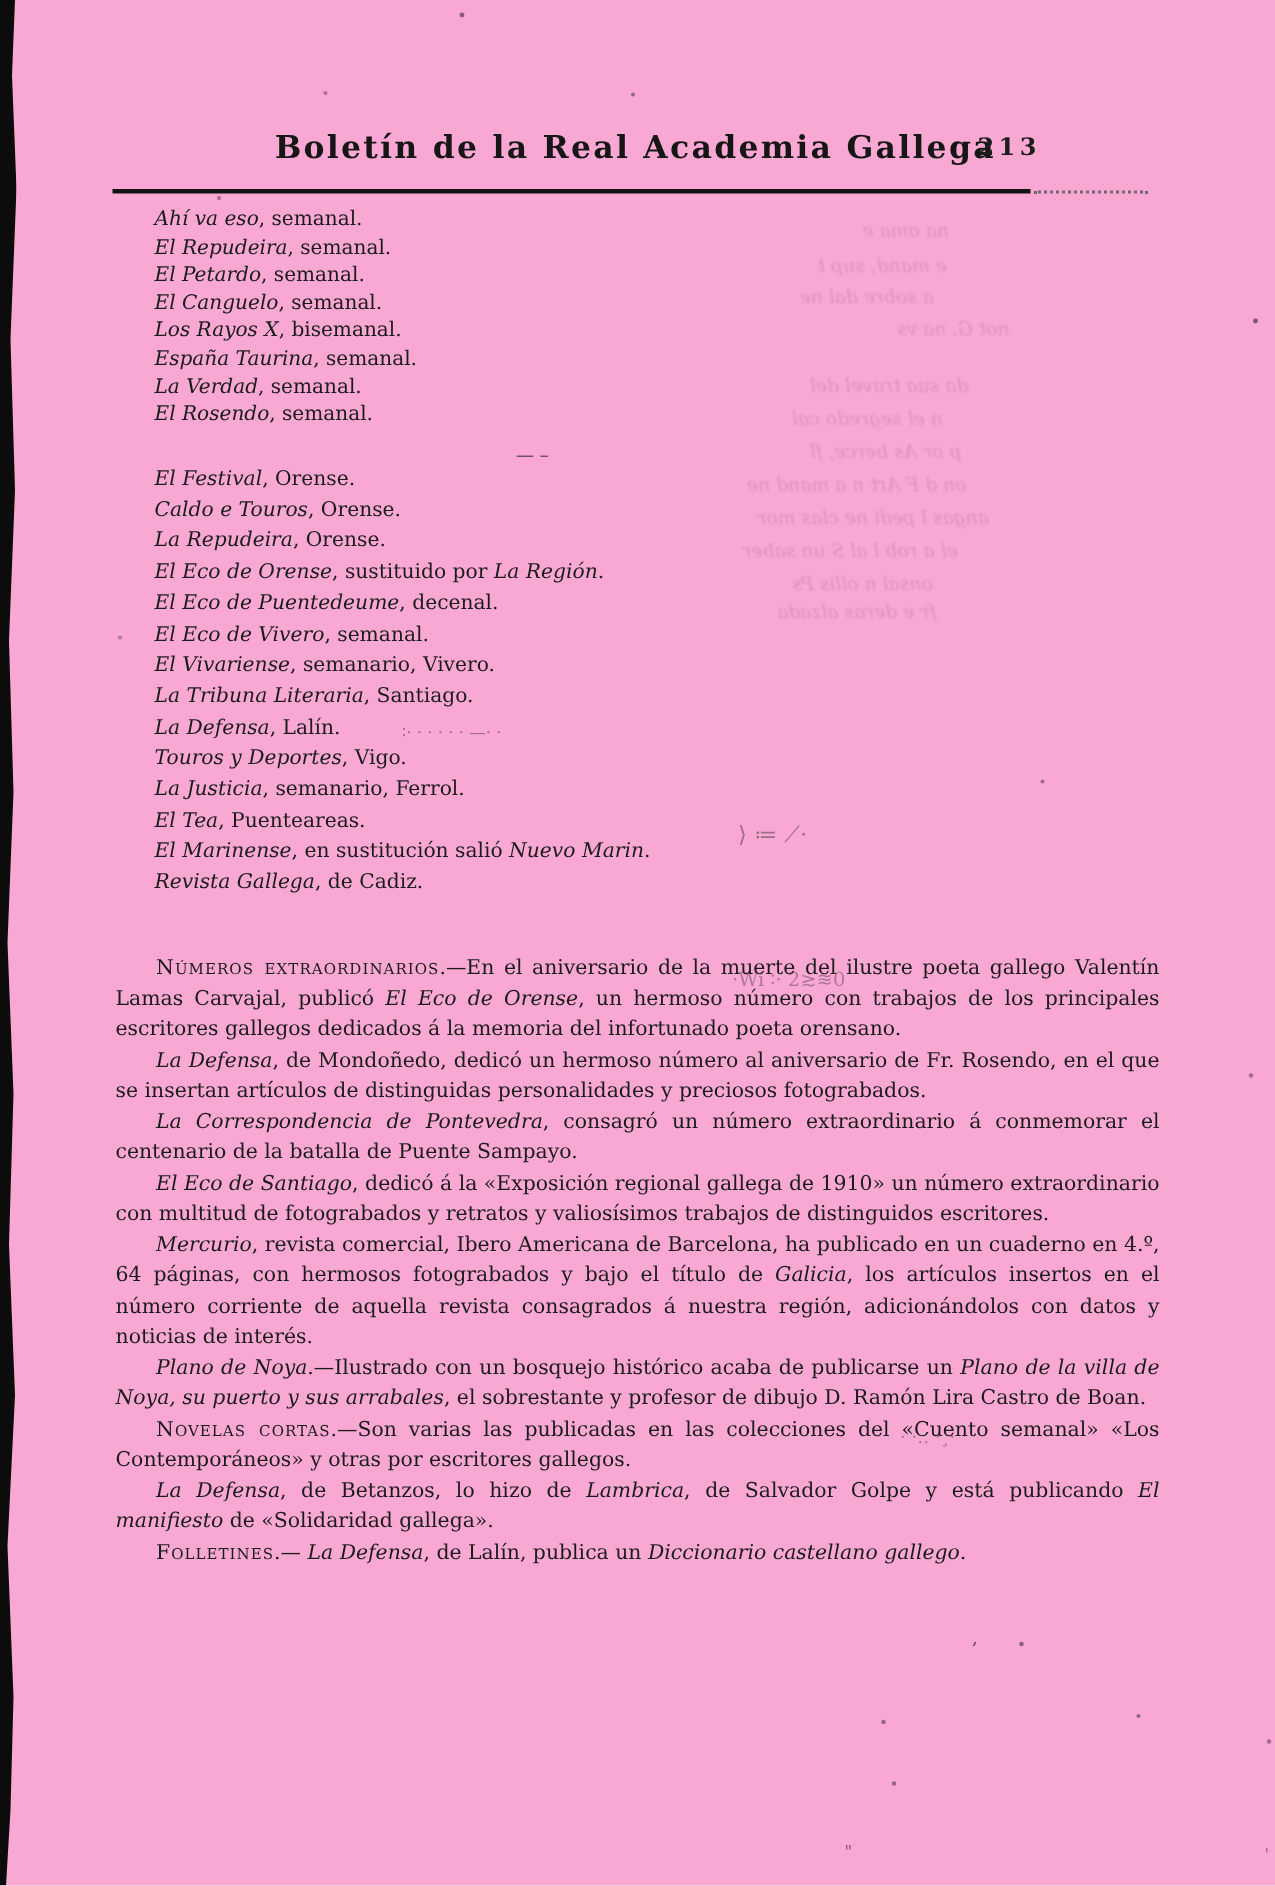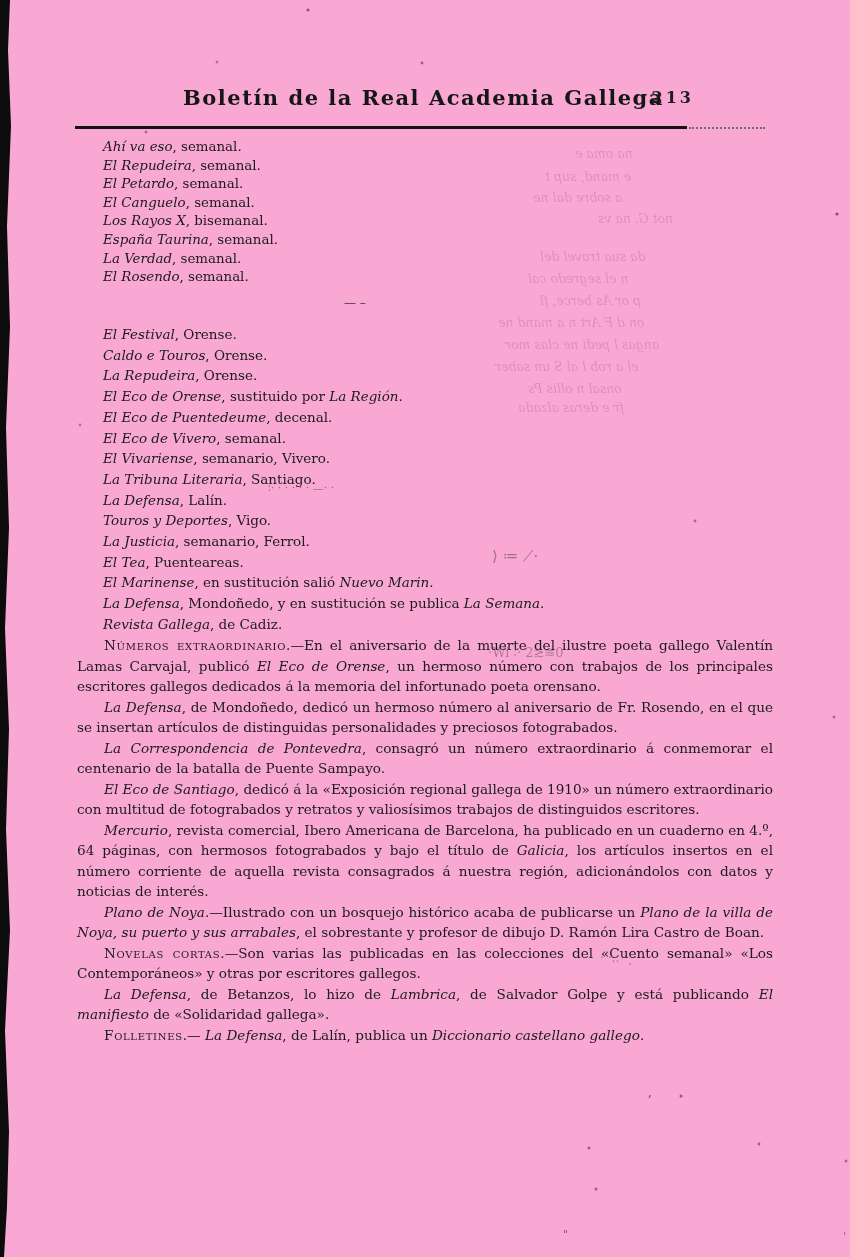--- a/index.html
+++ b/index.html
@@ -25,21 +25,21 @@
   }
   .page-number{
     position:absolute;right:78px;top:3px;
     font-size:16px;letter-spacing:3px;font-weight:bold;color:#1d1d1d;
   }
   .rule{position:absolute;left:75px;top:126px;width:612px;height:3px;background:#131313;}
   .rule-ext{position:absolute;left:689px;top:127px;width:76px;height:0;border-top:2px dotted #6b6b6b;}
 
   .plist{position:absolute;white-space:nowrap;}
   .plist-1{left:103px;top:138px;font-size:13.4px;line-height:18.6px;}
-  .plist-2{left:103px;top:324px;font-size:13.5px;line-height:20.7px;}
+  .plist-2{left:103px;top:309px;font-size:13.5px;line-height:20.7px;}
   .line{white-space:nowrap;}
 
   .paras{
     position:absolute;left:77px;top:635px;width:696px;
     font-size:13.6px;line-height:20.5px;text-align:justify;
   }
   .paras p{margin:0;text-indent:27px;}
 
   .s-i{font-style:italic;text-align:right;}
   .s-r{font-style:normal;}
@@ -109,26 +109,25 @@
       <div class="line"><span class="s-i">El Eco de Orense</span><span class="s-r">, sustituido por </span><span class="s-i">La Región</span><span class="s-r">.</span></div>
       <div class="line"><span class="s-i">El Eco de Puentedeume</span><span class="s-r">, decenal.</span></div>
       <div class="line"><span class="s-i">El Eco de Vivero</span><span class="s-r">, semanal.</span></div>
       <div class="line"><span class="s-i">El Vivariense</span><span class="s-r">, semanario, Vivero.</span></div>
       <div class="line"><span class="s-i">La Tribuna Literaria</span><span class="s-r">, Santiago.</span></div>
       <div class="line"><span class="s-i">La Defensa</span><span class="s-r">, Lalín.</span></div>
       <div class="line"><span class="s-i">Touros y Deportes</span><span class="s-r">, Vigo.</span></div>
       <div class="line"><span class="s-i">La Justicia</span><span class="s-r">, semanario, Ferrol.</span></div>
       <div class="line"><span class="s-i">El Tea</span><span class="s-r">, Puenteareas.</span></div>
       <div class="line"><span class="s-i">El Marinense</span><span class="s-r">, en sustitución salió </span><span class="s-i">Nuevo Marin</span><span class="s-r">.</span></div>
-      <div class="line"><span class="s-i">La Defensa</span><span class="s-r">, Mondoñedo, y en sustitución se publica </span><span class="s-i">La Semana</span><span class="s-r">.</span></div>
       <div class="line"><span class="s-i">Revista Gallega</span><span class="s-r">, de Cadiz.</span></div>
     </div>
 
   <div class="paras">
-      <p><span class="s-sc">Números extraordinario</span><span class="s-r">.—En el aniversario de la muerte del ilustre poeta gallego Valentín Lamas Carvajal, publicó </span><span class="s-i">El Eco de Orense</span><span class="s-r">, un hermoso número con trabajos de los principales escritores gallegos dedicados á la memoria del infortunado poeta orensano.</span></p>
+      <p><span class="s-sc">Números extraordinarios</span><span class="s-r">.—En el aniversario de la muerte del ilustre poeta gallego Valentín Lamas Carvajal, publicó </span><span class="s-i">El Eco de Orense</span><span class="s-r">, un hermoso número con trabajos de los principales escritores gallegos dedicados á la memoria del infortunado poeta orensano.</span></p>
       <p><span class="s-i">La Defensa</span><span class="s-r">, de Mondoñedo, dedicó un hermoso número al aniversario de Fr. Rosendo, en el que se insertan artículos de distinguidas personalidades y preciosos fotograbados.</span></p>
       <p><span class="s-i">La Correspondencia de Pontevedra</span><span class="s-r">, consagró un número extraordinario á conmemorar el centenario de la batalla de Puente Sampayo.</span></p>
       <p><span class="s-i">El Eco de Santiago</span><span class="s-r">, dedicó á la «Exposición regional gallega de 1910» un número extraordinario con multitud de fotograbados y retratos y valiosísimos trabajos de distinguidos escritores.</span></p>
       <p><span class="s-i">Mercurio</span><span class="s-r">, revista comercial, Ibero Americana de Barcelona, ha publicado en un cuaderno en 4.º, 64 páginas, con hermosos fotograbados y bajo el título de </span><span class="s-i">Galicia</span><span class="s-r">, los artículos insertos en el número corriente de aquella revista consagrados á nuestra región, adicionándolos con datos y noticias de interés.</span></p>
       <p><span class="s-i">Plano de Noya</span><span class="s-r">.—Ilustrado con un bosquejo histórico acaba de publicarse un </span><span class="s-i">Plano de la villa de Noya, su puerto y sus arrabales</span><span class="s-r">, el sobrestante y profesor de dibujo D. Ramón Lira Castro de Boan.</span></p>
       <p><span class="s-sc">Novelas cortas</span><span class="s-r">.—Son varias las publicadas en las colecciones del «Cuento semanal» «Los Contemporáneos» y otras por escritores gallegos.</span></p>
       <p><span class="s-i">La Defensa</span><span class="s-r">, de Betanzos, lo hizo de </span><span class="s-i">Lambrica</span><span class="s-r">, de Salvador Golpe y está publicando </span><span class="s-i">El manifiesto</span><span class="s-r"> de «Solidaridad gallega».</span></p>
       <p><span class="s-sc">Folletines</span><span class="s-r">.— </span><span class="s-i">La Defensa</span><span class="s-r">, de Lalín, publica un </span><span class="s-i">Diccionario castellano gallego</span><span class="s-r">.</span></p>
     </div>
 

